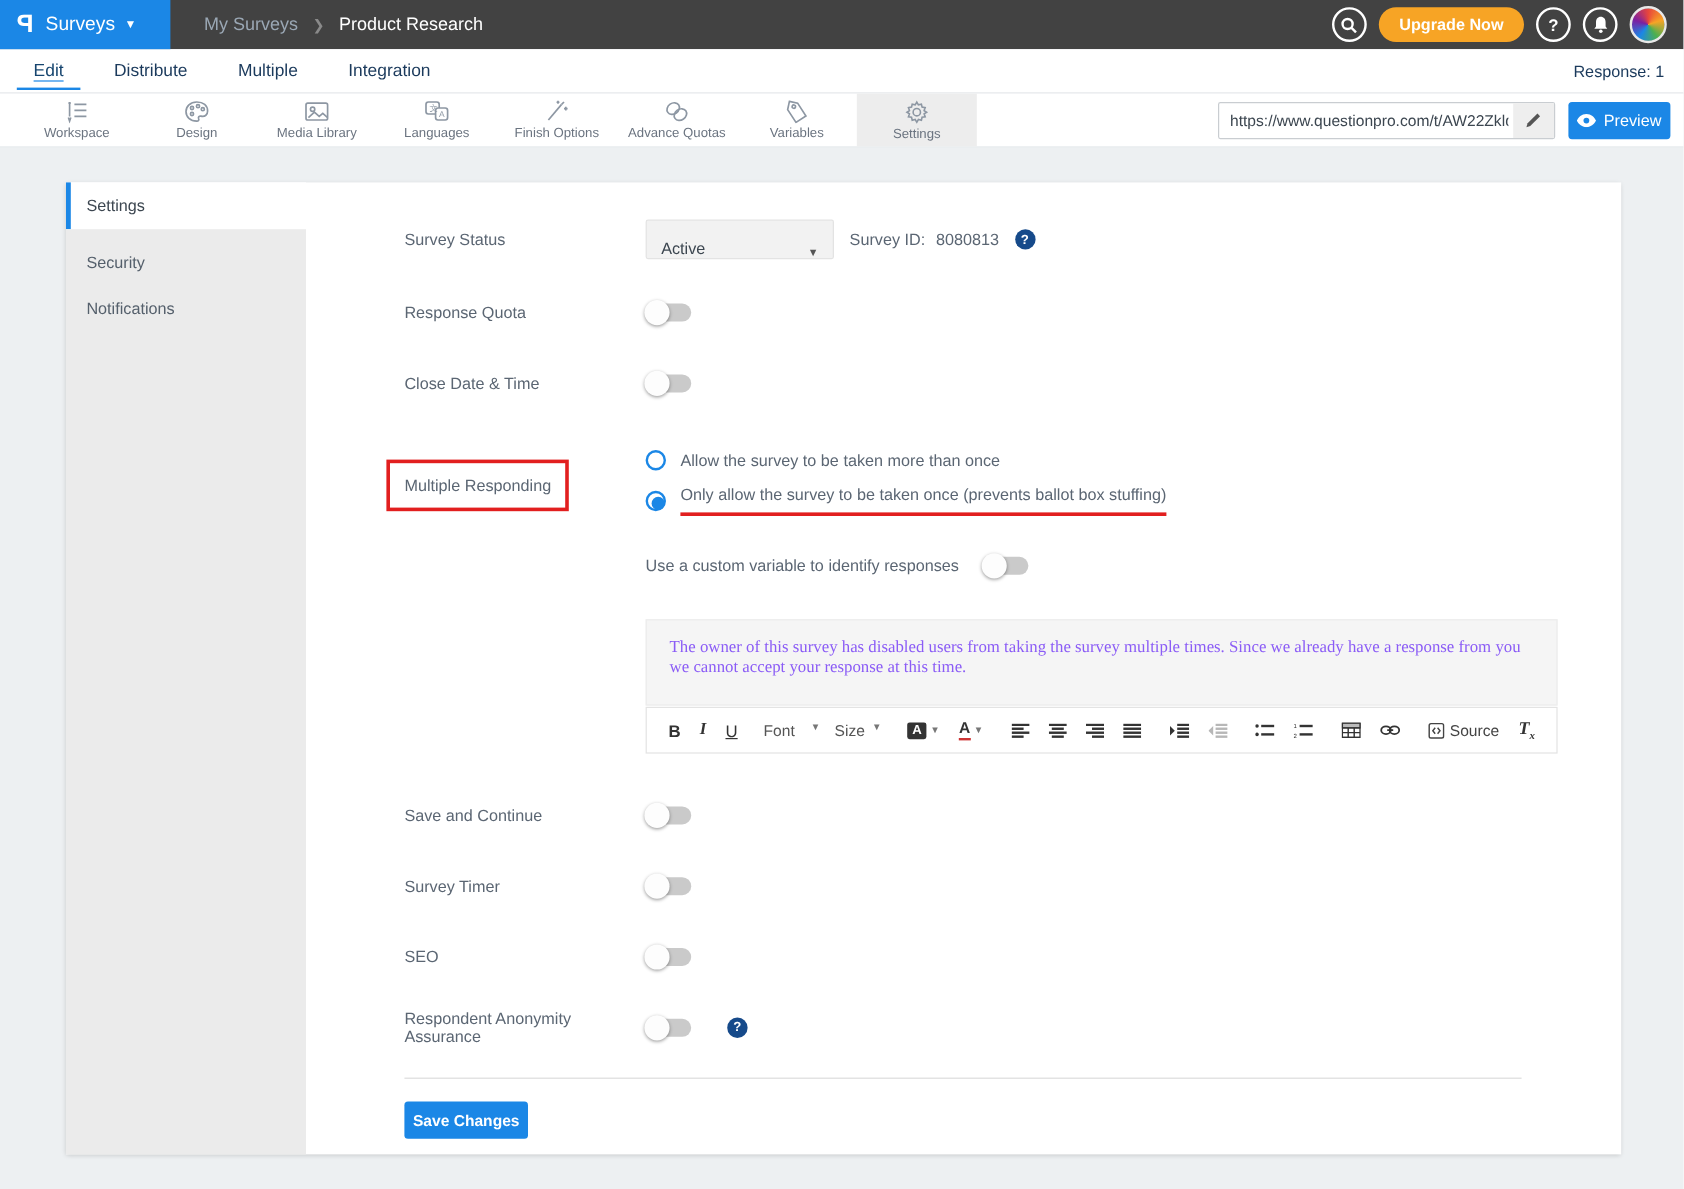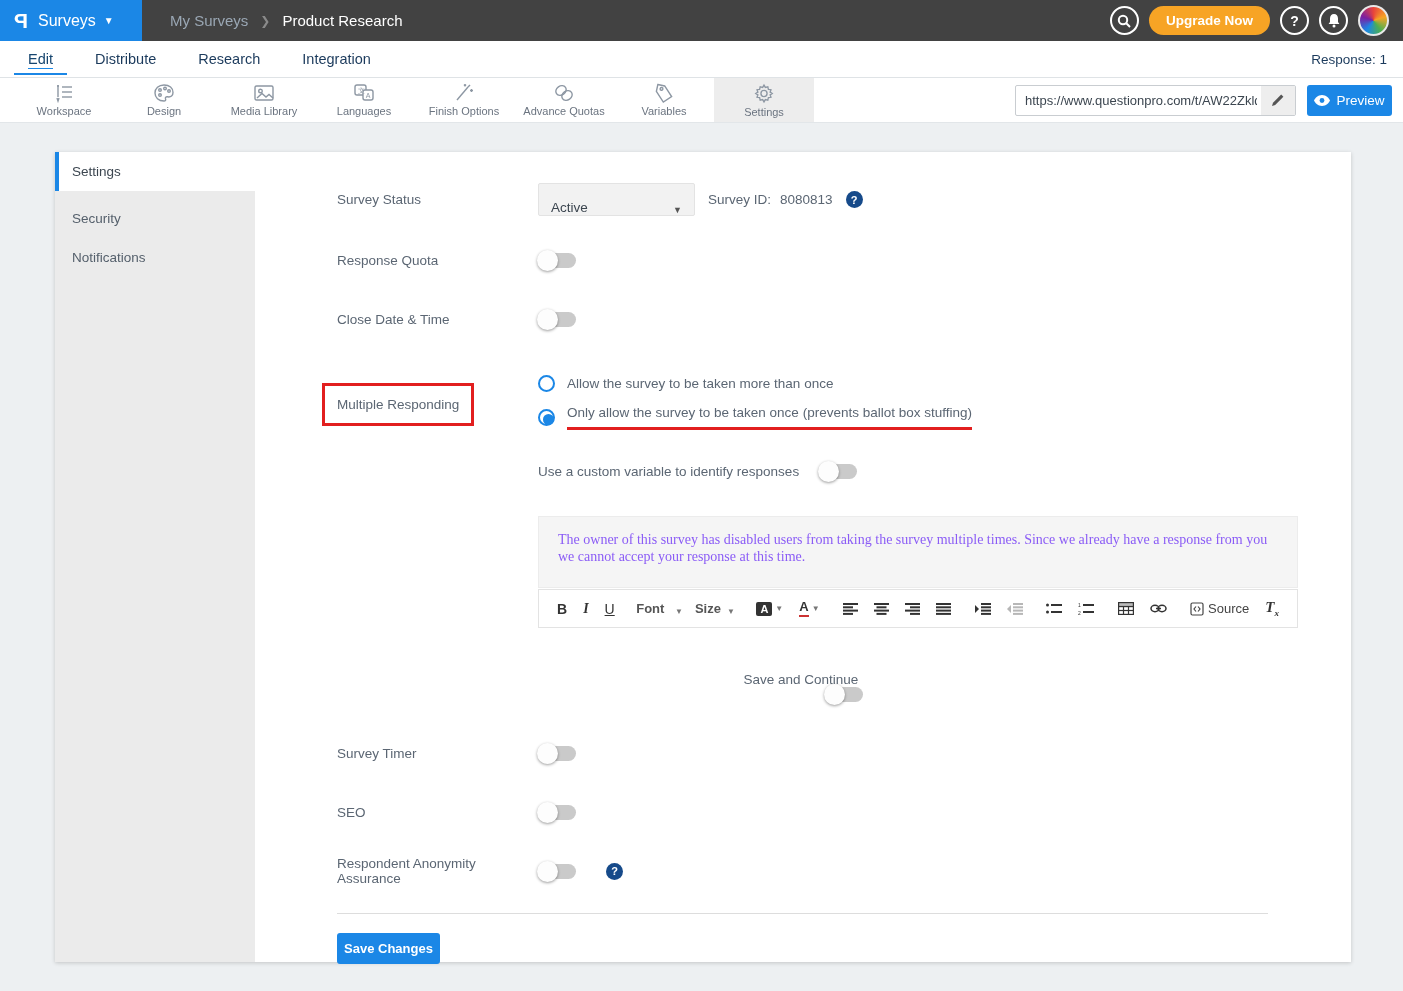--- a/index.html
+++ b/index.html
@@ -65,21 +65,21 @@
   .radio.checked::after { content:""; position:absolute; left:3px; top:3px; width:11px; height:11px; border-radius:50%; background:#1B87E6; }
   .red-underline { border-bottom:3px solid #e21f1f; padding-bottom:7px; }
 
   .editor { margin-left:283px; width:760px; margin-top:37px; }
   .editor-msg { background:#f5f5f5; border:1px solid #ececec; padding:14px 19px; color:#8b5cf6; line-height:1.22; font-size:14px; height:72px; cursor:text;font-family:Liberation Serif, serif; }
   .editor-toolbar { margin-top:1px; background:#fff; border:1px solid #e3e3e3; height:39px; display:flex; align-items:center; padding:0 12px; gap:4px; color:#333; }
   .et-btn { padding:3px 6px; cursor:pointer; display:flex; align-items:center; font-size:14px; color:#333; }
   .et-b { font-weight:bold; }
   .et-i { font-style:italic; font-family:"Liberation Serif", serif; font-weight:bold; }
   .et-u { text-decoration:underline; }
-  .et-select { color:#555; font-size:13px; display:flex; align-items:flex-end; cursor:pointer; padding:3px 4px;font-weight:bold; }
+  .et-select { color:#555; font-size:13px; display:flex; align-items:flex-start; cursor:pointer; padding:3px 4px; }
   .et-select .sc { font-size:8px; color:#777; margin-left:6px; }
   .et-font { width:88px; } .et-size { width:52px; }
   .et-bg-a { background:#333; color:#fff; font-size:11px; font-weight:bold; padding:1px 4px; border-radius:2px; }
   .et-fg-a { font-weight:bold; font-size:13px; border-bottom:2px solid #c33; line-height:1.1; }
   .et-svg { display:block; }
   .et-dim { opacity:.35; }
   .et-src-label { font-size:13px; color:#444; margin-left:4px; }
   .et-gap { width:6px; }
 
   .divider { border-top:1px solid #ddd; width:931px; margin-left:82px; }
@@ -116,21 +116,21 @@
           <circle cx="7" cy="13" r="1.5"></circle>
         </svg>
     </div>
     <div class="avatar"></div>
   </div>
 </div>
 
 <div class="tabbar">
   <div class="tab active">Edit</div>
   <div class="tab">Distribute</div>
-  <div class="tab">Research</div>
+  <div class="tab">Multiple</div>
   <div class="tab">Integration</div>
   <div class="response-count">Response: 1</div>
 </div>
 
 <div class="toolbar">
   <div class="tool-item">
     <svg width="24" height="20" viewBox="0 0 24 20">
         <path d="M6 2 L6 14 M5 15 l1 3 l1 -3 M5 3 l2 0"></path>
         <line x1="10" y1="4" x2="20" y2="4"></line>
         <line x1="10" y1="9" x2="20" y2="9"></line>
@@ -403,21 +403,21 @@
           </span>
         <span class="et-btn">
             <span style="font-family:'Liberation Serif',serif;font-style:italic;font-weight:bold;font-size:15px;">T<sub style="font-size:9px;">x</sub></span>
           </span>
       </div>
     </div>
 
     
 
     
-    <div class="crow" style="margin-top:44px;flex-direction:column;">
+    <div class="crow" style="margin-top:44px;">
       <span class="clabel">Save and Continue</span>
       <div class="toggle">
           <div class="knob"></div>
         </div>
     </div>
 
     
     <div class="crow" style="margin-top:44px;">
       <span class="clabel">Survey Timer</span>
       <div class="toggle">

